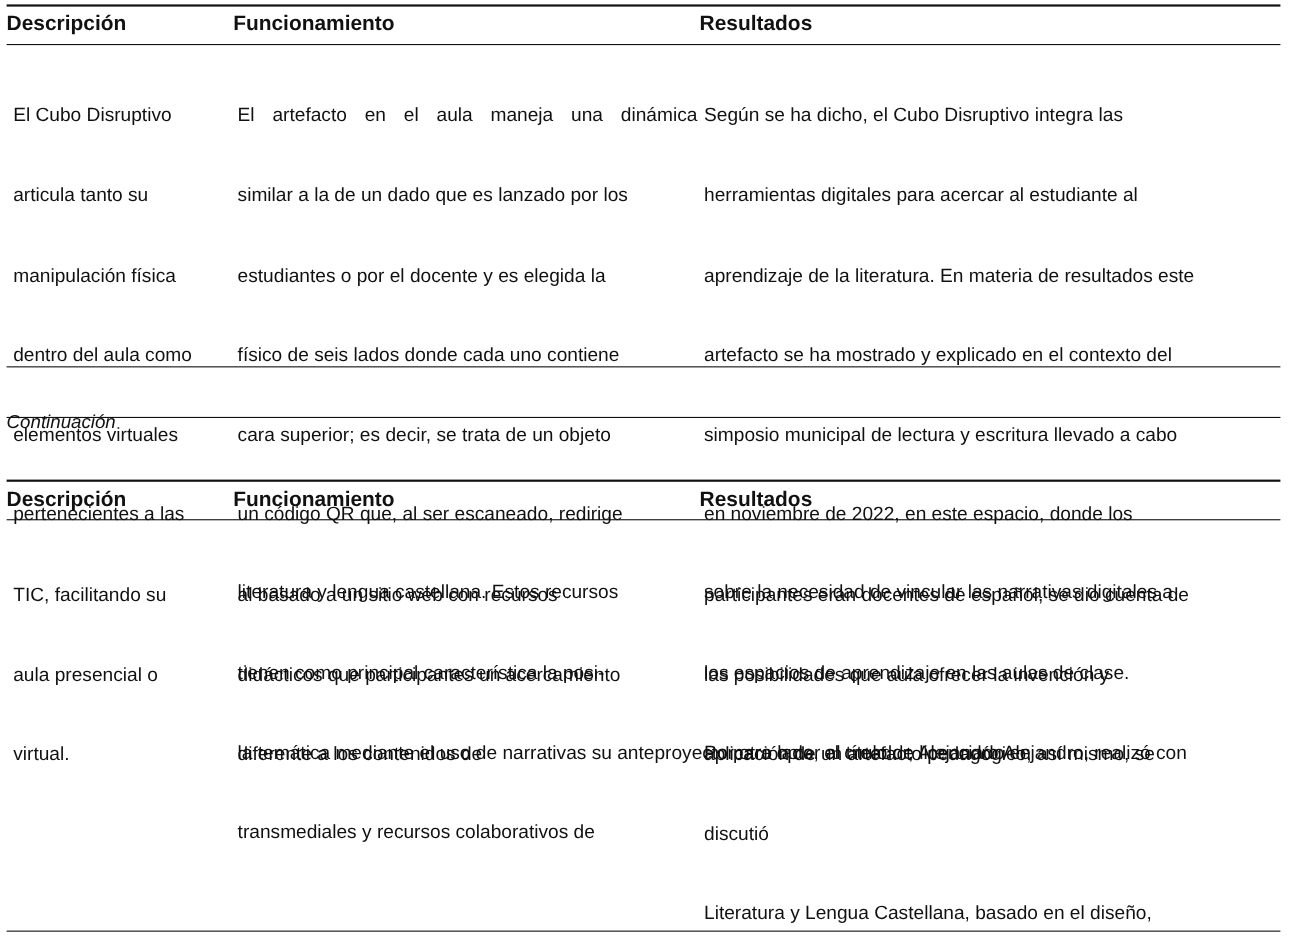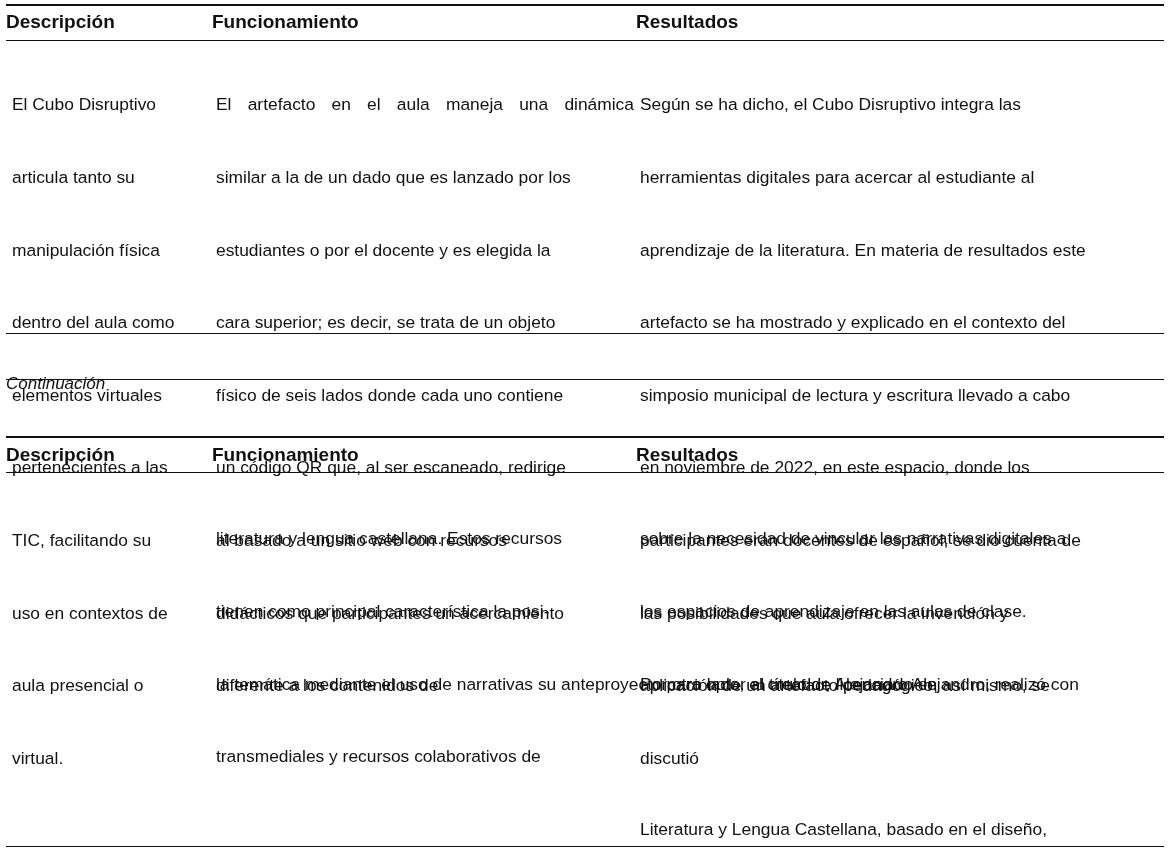--- a/index.html
+++ b/index.html
@@ -35,31 +35,30 @@
 <div class="hline" style="top:40px;"></div>
 
 <div class="cell" style="left:12px; top:44px; width:196px;">
   <div>El Cubo Disruptivo</div>
   <div>articula tanto su</div>
   <div>manipulación física</div>
   <div>dentro del aula como</div>
   <div>elementos virtuales</div>
   <div>pertenecientes a las</div>
   <div>TIC, facilitando su</div>
-  <div>uso en contextos de</div>
   <div>aula presencial o</div>
   <div>virtual.</div>
 </div>
 
 <div class="cell justify" style="left:216px; top:44px; width:418px;">
   <div>El artefacto en el aula maneja una dinámica</div>
   <div class="last">similar a la de un dado que es lanzado por los</div>
   <div class="last">estudiantes o por el docente y es elegida la</div>
+  <div class="last">físico de seis lados donde cada uno contiene</div>
   <div class="last">cara superior; es decir, se trata de un objeto</div>
-  <div class="last">físico de seis lados donde cada uno contiene</div>
   <div class="last">un código QR que, al ser escaneado, redirige</div>
   <div class="last">al basado a un sitio web con recursos</div>
   <div class="last">didácticos que participantes un acercamiento</div>
   <div class="last">diferente a los contenidos de</div>
 </div>
 
 <div class="cell" style="left:640px; top:44px; width:524px;">
   <div>Según se ha dicho, el Cubo Disruptivo integra las</div>
   <div>herramientas digitales para acercar al estudiante al</div>
   <div>aprendizaje de la literatura. En materia de resultados este</div>

